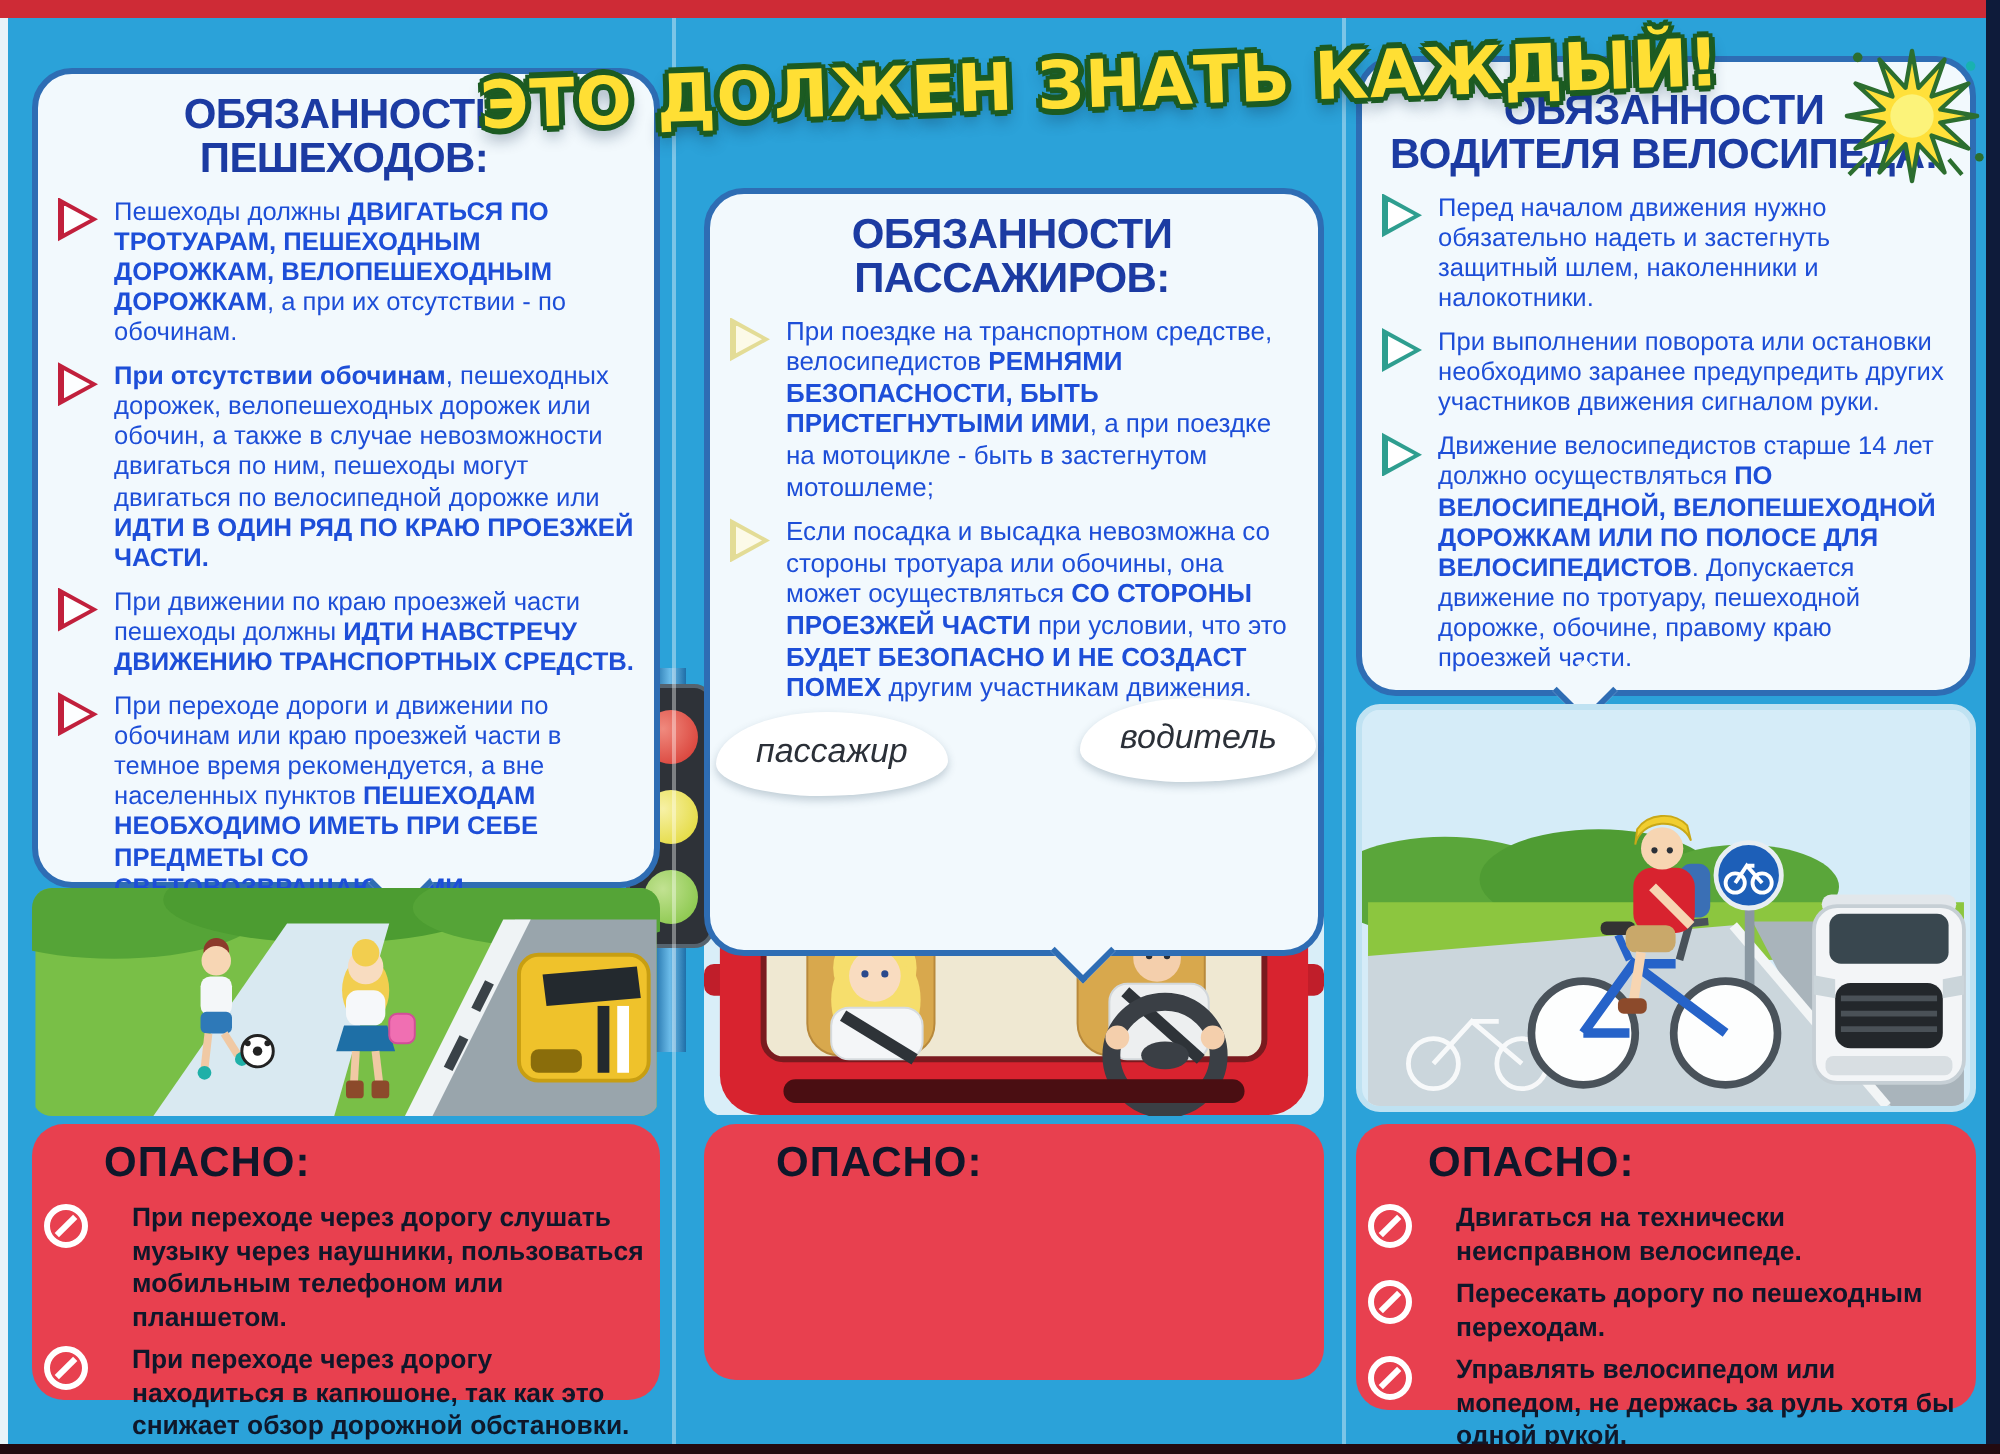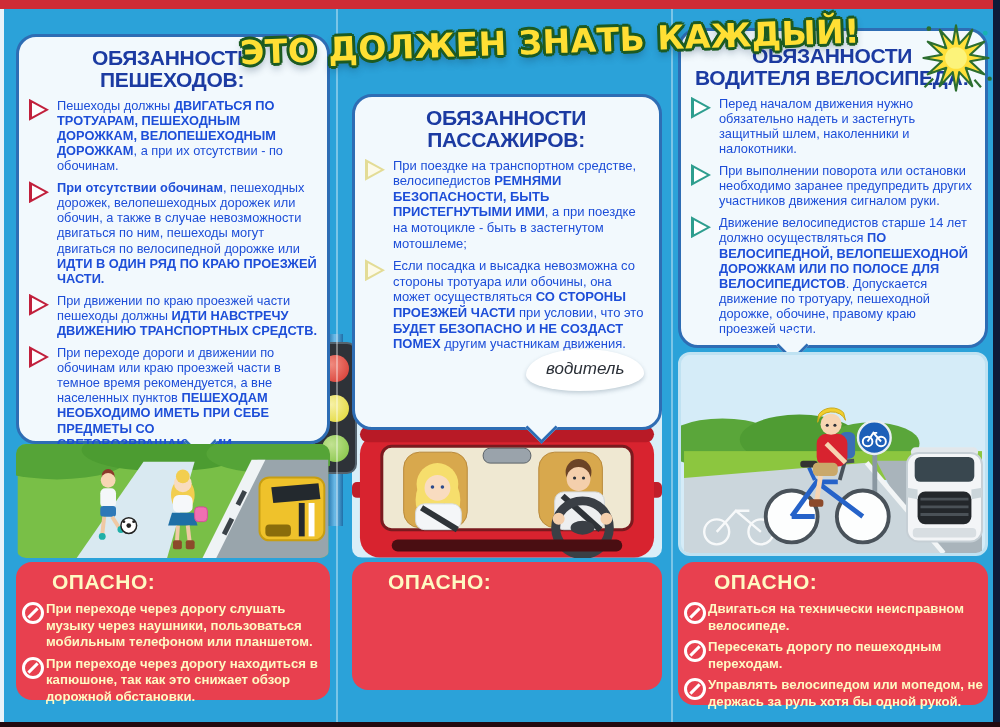--- a/index.html
+++ b/index.html
@@ -23,44 +23,44 @@
 
   
   .panel{position:absolute;background:#F2F9FD;border:3px solid #2E6DB4;border-radius:20px;
          box-sizing:border-box;z-index:4;padding:8px 10px 6px 8px;}
   .panel-title{color:#1C3BA2;font-weight:bold;font-size:21px;line-height:1.04;text-align:center;
                margin:2px 4px 4px;letter-spacing:-.3px;}
   .tail{position:absolute;bottom:-12px;width:20px;height:20px;background:#F2F9FD;
         transform:rotate(45deg);border-right:3px solid #2E6DB4;border-bottom:3px solid #2E6DB4;}
 
   .panel-ped{left:16px;top:34px;width:314px;height:410px;}
-  .panel-pass{left:352px;top:94px;width:310px;height:336px;}
+  .panel-pass{left:352px;top:94px;width:310px;height:384px;}
   .panel-bike{left:678px;top:28px;width:310px;height:320px;padding-top:12px;}
 
   .bullet-item{display:flex;gap:8px;margin:7px 0 7px 2px;}
   .arrow{position:relative;width:20px;height:22px;flex:0 0 20px;margin-top:1px;
          clip-path:polygon(0 0,100% 50%,0 100%);background:#C1203C;}
   .arrow::after{content:"";position:absolute;left:3px;top:4px;width:13px;height:14px;
                 clip-path:polygon(0 0,100% 50%,0 100%);background:#FDFEFF;}
   .col-passengers .arrow{background:#E3DC96;}
   .col-passengers .arrow::after{background:#FCFAE8;}
   .col-cyclists .arrow{background:#2E9E8F;}
   .col-cyclists .arrow::after{background:#FFFFFF;}
   .itext{font-size:13px;line-height:1.2;color:#1d4ed8;}
   .panel-ped .itext,.panel-bike .itext{font-size:12.8px;line-height:1.18;}
   .itext .b{font-weight:bold;}
 
   
-  .danger{position:absolute;background:#E8404F;border-radius:16px;color:#fef9c3;z-index:4;
+  .danger{position:absolute;background:#E8404F;border-radius:16px;color:#0f172a;z-index:4;
           box-sizing:border-box;padding:6px 5px 6px 6px;}
   .danger-ped{left:16px;top:562px;width:314px;height:138px;}
   .danger-pass{left:352px;top:562px;width:310px;height:128px;}
   .danger-bike{left:678px;top:562px;width:310px;height:143px;}
   .danger-title{font-weight:bold;font-size:21px;padding:2px 0 2px 30px;letter-spacing:.5px;}
-  .danger-item{display:flex;gap:2px;margin:5px 0;align-items:flex-start;}
+  .danger-item{display:flex;gap:22px;margin:5px 0;align-items:flex-start;}
   .noicon{width:22px;height:22px;box-sizing:border-box;border:3px solid #fff;border-radius:50%;
           position:relative;flex:0 0 22px;margin-top:1px;}
   .noicon::after{content:"";position:absolute;left:50%;top:50%;width:3px;height:13px;background:#fff;
                  transform:translate(-50%,-50%) rotate(45deg);}
   .dtext{font-weight:bold;font-size:13.2px;line-height:1.25;}
 
   
   .scene{position:absolute;border-radius:10px;overflow:hidden;}
   .scene svg{display:block;}
   .scene-ped{left:16px;top:444px;width:314px;height:114px;z-index:4;}
@@ -78,21 +78,21 @@
   .tl-lamp{width:27px;height:27px;border-radius:50%;}
   .tl-red{background:radial-gradient(circle at 35% 35%,#F08A7E,#D5342C);}
   .tl-yellow{background:radial-gradient(circle at 35% 35%,#F7F1A6,#E0D62C);}
   .tl-green{background:radial-gradient(circle at 35% 35%,#C2E292,#7FC23E);}
 
   
   .bubble{position:absolute;background:#FFFFFF;border-radius:48% 52% 55% 45% / 62% 58% 42% 38%;
           padding:10px 20px 12px;font-style:italic;font-size:17px;color:#2B3038;z-index:6;
           box-shadow:0 2px 4px rgba(40,70,95,.25);}
   .bubble-pass{left:358px;top:356px;}
-  .bubble-drv{left:526px;top:349px;}
+  .bubble-drv{left:540px;top:349px;}
 
   
   .starburst{position:absolute;right:6px;top:20px;width:76px;height:76px;z-index:9;}
 </style>
 </head>
 <body>
 
 <div class="page">
   <div class="fold f1"></div>
   <div class="fold f2"></div>
@@ -247,20 +247,21 @@
         <line x1="212" y1="98" x2="250" y2="132" stroke="#2E3338" stroke-width="6"></line>
         <circle cx="232" cy="130" r="27" fill="none" stroke="#3A3F45" stroke-width="9"></circle>
         <ellipse cx="232" cy="130" rx="12" ry="7" fill="#3A3F45"></ellipse>
         <circle cx="208" cy="121" r="6" fill="#F4CFAC"></circle>
         <circle cx="256" cy="121" r="6" fill="#F4CFAC"></circle>
       </g>
       <rect x="40" y="142" width="232" height="12" rx="6" fill="#4A0E12"></rect>
     </svg>
   </div>
 
+  <div class="bubble bubble-pass">пассажир</div>
   <div class="bubble bubble-drv">водитель</div>
 
   <div class="danger danger-pass">
     <div class="danger-title">ОПАСНО:</div>
   </div>
 
   <div class="panel panel-bike col-cyclists">
     <div class="panel-title">ОБЯЗАННОСТИ ВОДИТЕЛЯ ВЕЛОСИПЕДА:</div>
     <div>
         <div class="bullet-item">

